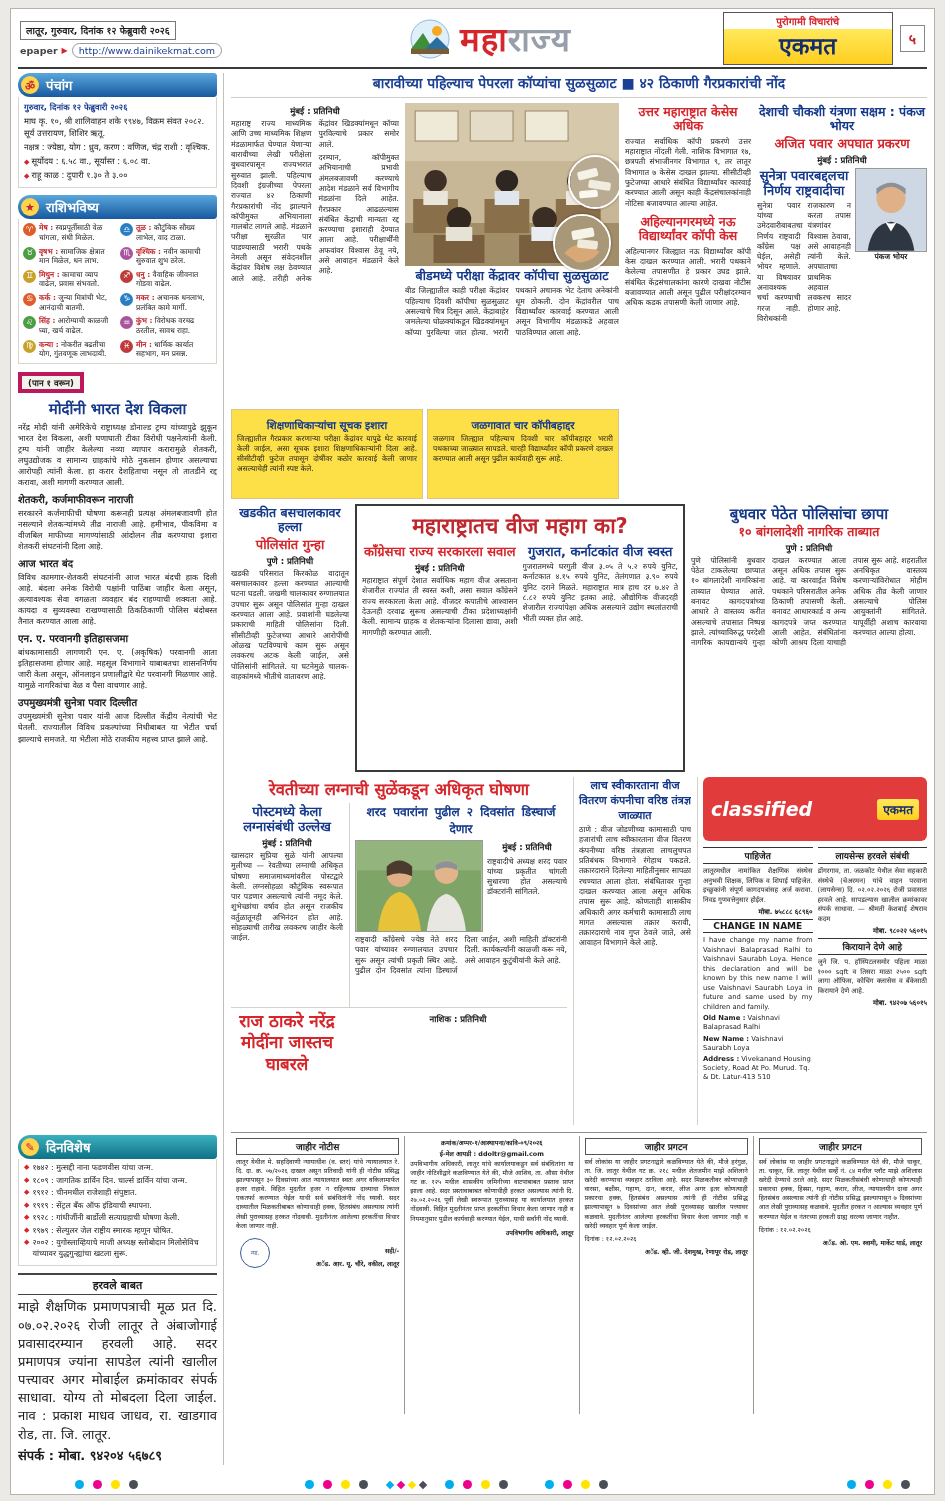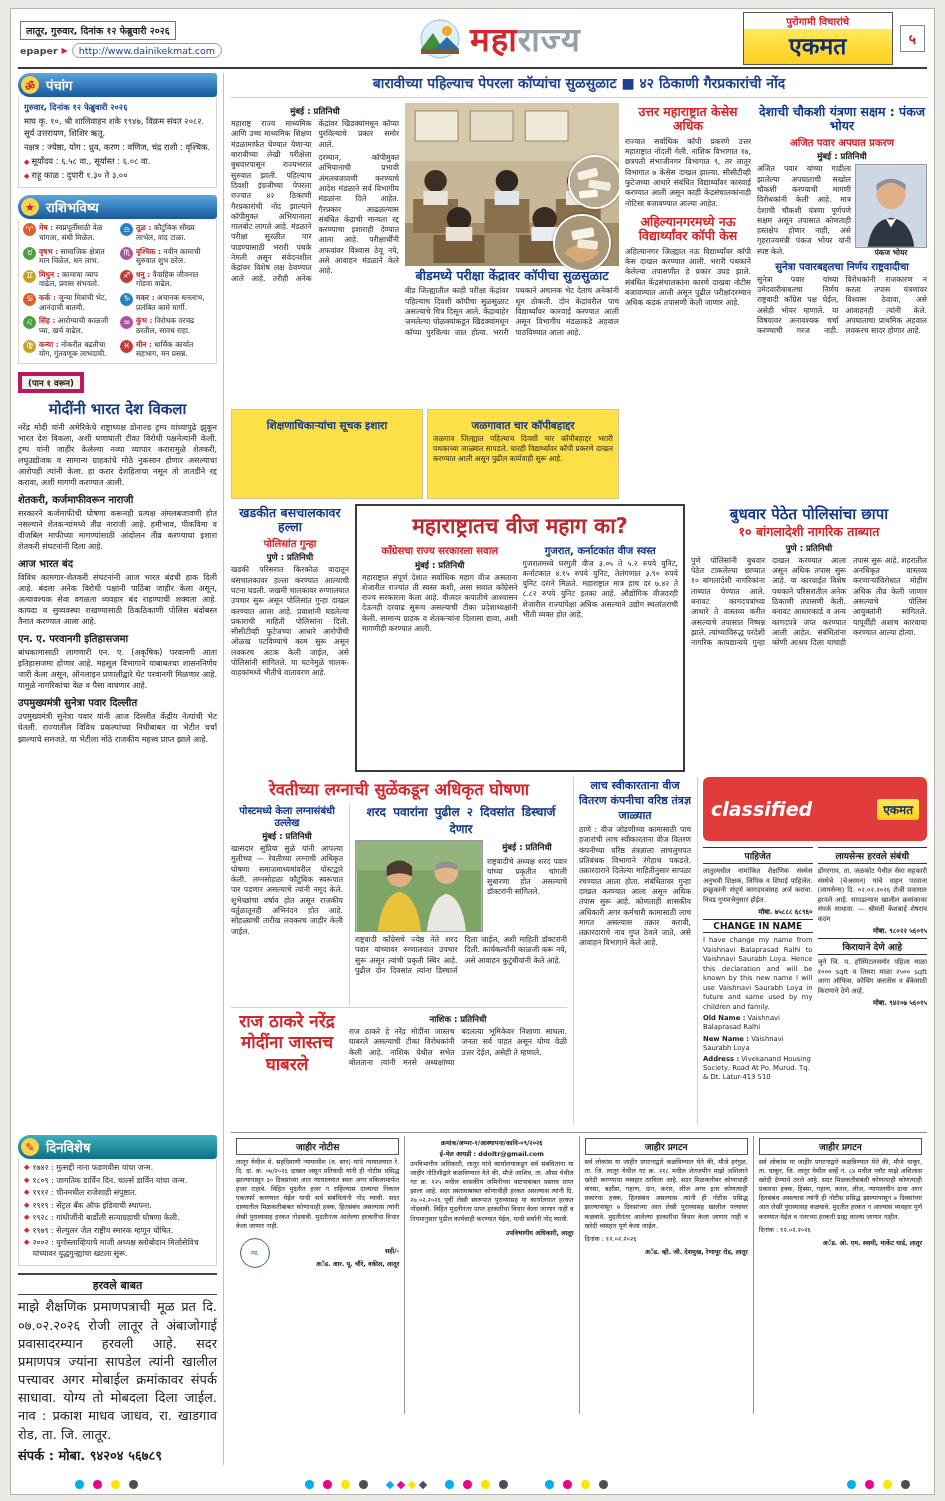--- a/index.html
+++ b/index.html
@@ -14,21 +14,21 @@
   .epaper-row { margin-top:3px; display:flex; align-items:center; gap:4px; font-size:9.5px; }
   .ep-label { font-weight:bold; color:#444; }
   .ep-arrow { color:#d6252b; font-size:8px; }
   .ep-url { border:1px solid #999; border-radius:9px; padding:1px 6px; color:#1b3f94; }
   .masthead { display:flex; align-items:center; gap:7px; }
   .mast-logo svg { display:block; }
   .mast-word { font-size:33px; font-weight:bold; letter-spacing:1px; }
   .mast1 { color:#d6252b; }
   .mast2 { color:#97a0aa; }
   .top-right { display:flex; align-items:center; }
-  .brandbox { border:1px solid #555; width:150px; text-align:center; overflow:hidden; }
+  .brandbox { border:1px solid #555; width:170px; text-align:center; overflow:hidden; }
   .tagline { font-size:10px; font-weight:bold; color:#d6252b; padding:1px 0; background:#fff; }
   .brand { font-size:23px; font-weight:bold; color:#142d6b; background:linear-gradient(#ffe95a,#ffce1f); padding:0 0 3px; }
   .pagenum { border:1px solid #888; font-size:14px; font-weight:bold; color:#c0272d; padding:3px 8px; margin-left:7px; }
 
   
   .body-row { display:flex; gap:7px; margin-top:4px; height:1392px; }
   aside.sidebar { width:206px; border-right:1px solid #c2c0ba; padding-right:6px; display:flex; flex-direction:column; gap:7px; overflow:hidden; }
   main.main { flex:1; display:flex; flex-direction:column; gap:5px; overflow:hidden; }
 
   .box-head { position:relative; background:linear-gradient(#5aa7dd,#17599f); color:#fff; font-weight:bold; font-size:13px; padding:3px 8px 3px 28px; border-radius:14px 4px 4px 14px; }
@@ -83,21 +83,21 @@
   .photo-wrap { position:relative; height:163px; margin-bottom:3px; }
   .photo-wrap svg { display:block; width:100%; height:100%; }
   .inset { position:absolute; border-radius:50%; border:2px solid #fff; overflow:hidden; box-shadow:0 0 3px rgba(0,0,0,.4); }
   .inset svg { width:100%; height:100%; display:block; }
   .inset1 { width:54px; height:54px; right:-3px; top:52px; }
   .inset2 { width:58px; height:58px; right:8px; bottom:-6px; }
 
   .h-red { color:#d6252b; font-weight:bold; text-align:center; }
   .h-blue { color:#14388a; font-weight:bold; text-align:center; }
   h3.sec { font-size:12.5px; margin:2px 0 3px; line-height:1.15; }
-  h4.sub { font-size:10px; margin:2px 0 2px; line-height:1.15; }
+  h4.sub { font-size:13px; margin:2px 0 2px; line-height:1.15; }
 
   .tan-row { display:flex; gap:4px; height:90px; }
   .tan-box { background:#fde047; border:1px solid #d9c48c; padding:8px 5px; flex:1; overflow:hidden; }
   .tan-box h4 { font-size:10.5px; margin-bottom:2px; }
   .tan-box p { font-size:7.4px; line-height:1.35; text-align:justify; }
 
   .bhoyar-photo { float:right; width:72px; margin:0 0 2px 4px; text-align:center; }
   .bhoyar-photo svg { display:block; width:72px; height:84px; border:1px solid #999; }
   .photo-cap { font-size:7.5px; font-weight:bold; }
 
@@ -391,20 +391,21 @@
                     </svg>
                 </span>
               </div>
               <h3 class="sec h-blue">बीडमध्ये परीक्षा केंद्रावर कॉपीचा सुळसुळाट</h3>
               <div class="body-txt cols2">बीड जिल्ह्यातील काही परीक्षा केंद्रांवर पहिल्याच दिवशी कॉपीचा सुळसुळाट असल्याचे चित्र दिसून आले. केंद्राबाहेर जमलेल्या घोळक्यांकडून खिडक्यांमधून कॉप्या पुरविल्या जात होत्या. भरारी पथकाने अचानक भेट देताच अनेकांनी धूम ठोकली. दोन केंद्रांवरील पाच विद्यार्थ्यांवर कारवाई करण्यात आली असून विभागीय मंडळाकडे अहवाल पाठविण्यात आला आहे.</div>
             </div>
           </div>
           <div class="tan-row">
             <div class="tan-box">
               <h4 class="h-blue">शिक्षणाधिकाऱ्यांचा सूचक इशारा</h4>
+              <p>जिल्ह्यातील गैरप्रकार करणाऱ्या परीक्षा केंद्रांवर यापुढे थेट कारवाई केली जाईल, असा सूचक इशारा शिक्षणाधिकाऱ्यांनी दिला आहे. सीसीटीव्ही फुटेज तपासून दोषींवर कठोर कारवाई केली जाणार असल्याचेही त्यांनी स्पष्ट केले.</p>
             </div>
             <div class="tan-box">
               <h4 class="h-blue">जळगावात चार कॉपीबहाद्दर</h4>
               <p>जळगाव जिल्ह्यात पहिल्याच दिवशी चार कॉपीबहाद्दर भरारी पथकाच्या जाळ्यात सापडले. चारही विद्यार्थ्यांवर कॉपी प्रकरणे दाखल करण्यात आली असून पुढील कार्यवाही सुरू आहे.</p>
             </div>
           </div>
         </div>
 
         <div class="colC">
           <h3 class="sec h-red">उत्तर महाराष्ट्रात केसेस अधिक</h3>
@@ -421,21 +422,20 @@
             <span class="bhoyar-photo">
               <svg viewBox="0 0 72 84">
                 <rect width="72" height="84" fill="#cdd8e4"></rect>
                 <circle cx="36" cy="30" r="15" fill="#e0b188"></circle>
                 <path d="M21 26 Q36 10 51 26 L51 20 Q36 8 21 20 Z" fill="#8d9096"></path>
                 <path d="M12 84 Q16 56 36 54 Q56 56 60 84 Z" fill="#2e3642"></path>
                 <path d="M30 54 L36 64 L42 54 Q36 58 30 54 Z" fill="#fff"></path>
               </svg>
               <span class="photo-cap">पंकज भोयर</span>
             </span>
-            <span>अजित पवार यांच्या गाडीला झालेल्या अपघाताची सखोल चौकशी करण्याची मागणी विरोधकांनी केली आहे. मात्र देशाची चौकशी यंत्रणा पूर्णपणे सक्षम असून तपासात कोणताही हस्तक्षेप होणार नाही, असे गृहराज्यमंत्री पंकज भोयर यांनी स्पष्ट केले.</span>
           </div>
           <h4 class="sub h-blue" style="margin-top:4px">सुनेत्रा पवारबद्दलचा निर्णय राष्ट्रवादीचा</h4>
           <div class="body-txt cols2">सुनेत्रा पवार यांच्या उमेदवारीबाबतचा निर्णय राष्ट्रवादी काँग्रेस पक्ष घेईल, असेही भोयर म्हणाले. या विषयावर अनावश्यक चर्चा करण्याची गरज नाही. विरोधकांनी राजकारण न करता तपास यंत्रणांवर विश्वास ठेवावा, असे आवाहनही त्यांनी केले. अपघाताचा प्राथमिक अहवाल लवकरच सादर होणार आहे.</div>
         </div>
       </section>
 
       <section class="mid-band">
         <div class="khadki">
           <h3 class="sec h-blue">खडकीत बसचालकावर हल्ला</h3>
           <h4 class="sub h-red">पोलिसांत गुन्हा</h4>
@@ -493,21 +493,20 @@
                   <span>राष्ट्रवादीचे अध्यक्ष शरद पवार यांच्या प्रकृतीत चांगली सुधारणा होत असल्याचे डॉक्टरांनी सांगितले.</span>
                 </div>
               </div>
               <div class="body-txt cols2">राष्ट्रवादी काँग्रेसचे ज्येष्ठ नेते शरद पवार यांच्यावर रुग्णालयात उपचार सुरू असून त्यांची प्रकृती स्थिर आहे. पुढील दोन दिवसांत त्यांना डिस्चार्ज दिला जाईल, अशी माहिती डॉक्टरांनी दिली. कार्यकर्त्यांनी काळजी करू नये, असे आवाहन कुटुंबीयांनी केले आहे.</div>
             </div>
           </div>
           <div class="raj-row">
             <div class="raj-head">राज ठाकरे नरेंद्र मोदींना जास्तच घाबरले</div>
             <div class="raj-text">
               <div class="byline">नाशिक : प्रतिनिधी</div>
-              <div class="body-txt cols2">राज ठाकरे हे नरेंद्र मोदींना जास्तच घाबरले असल्याची टीका विरोधकांनी केली आहे. नाशिक येथील सभेत बोलताना त्यांनी मनसे अध्यक्षांच्या बदलत्या भूमिकेवर निशाणा साधला. जनता सर्व पाहत असून योग्य वेळी उत्तर देईल, असेही ते म्हणाले.</div>
             </div>
           </div>
         </div>
 
         <div class="laach">
           <h3 class="h-blue">लाच स्वीकारताना वीज वितरण कंपनीचा वरिष्ठ तंत्रज्ञ जाळ्यात</h3>
           <div class="body-txt">ठाणे : वीज जोडणीच्या कामासाठी पाच हजारांची लाच स्वीकारताना वीज वितरण कंपनीच्या वरिष्ठ तंत्रज्ञाला लाचलुचपत प्रतिबंधक विभागाने रंगेहाथ पकडले. तक्रारदाराने दिलेल्या माहितीनुसार सापळा रचण्यात आला होता. संबंधितावर गुन्हा दाखल करण्यात आला असून अधिक तपास सुरू आहे. कोणताही शासकीय अधिकारी अगर कर्मचारी कामासाठी लाच मागत असल्यास तक्रार करावी, तक्रारदाराचे नाव गुप्त ठेवले जाते, असे आवाहन विभागाने केले आहे.</div>
         </div>
 
         <div class="classified">

